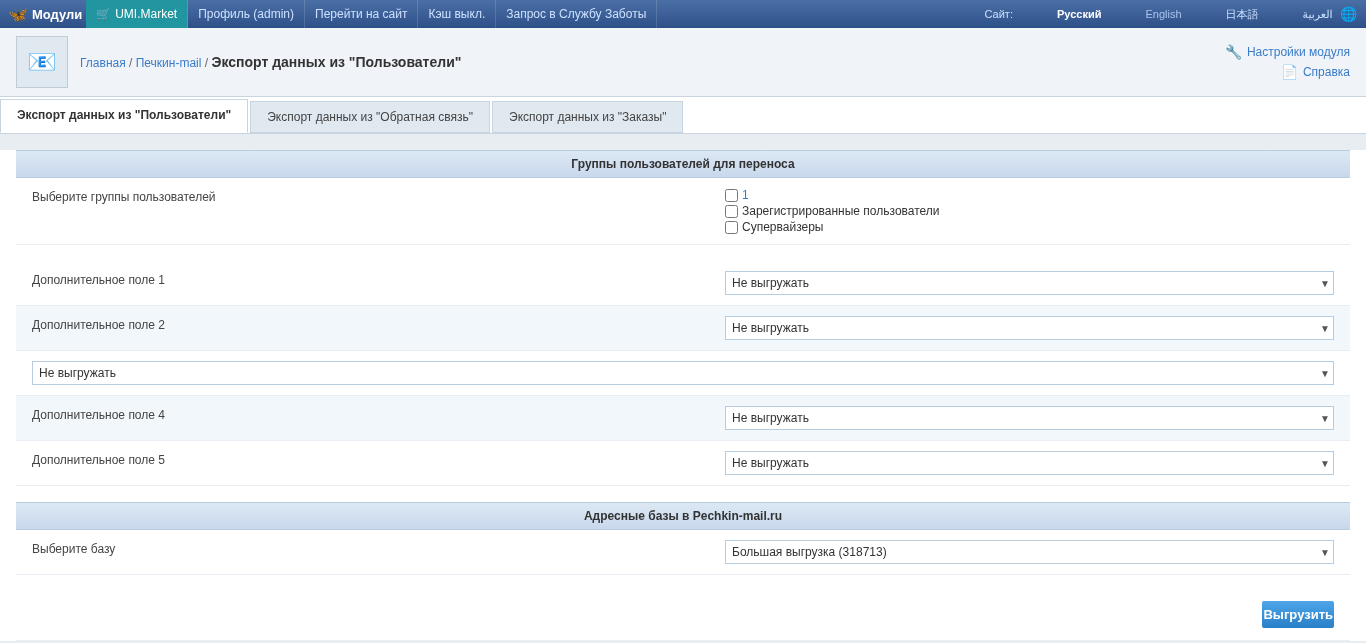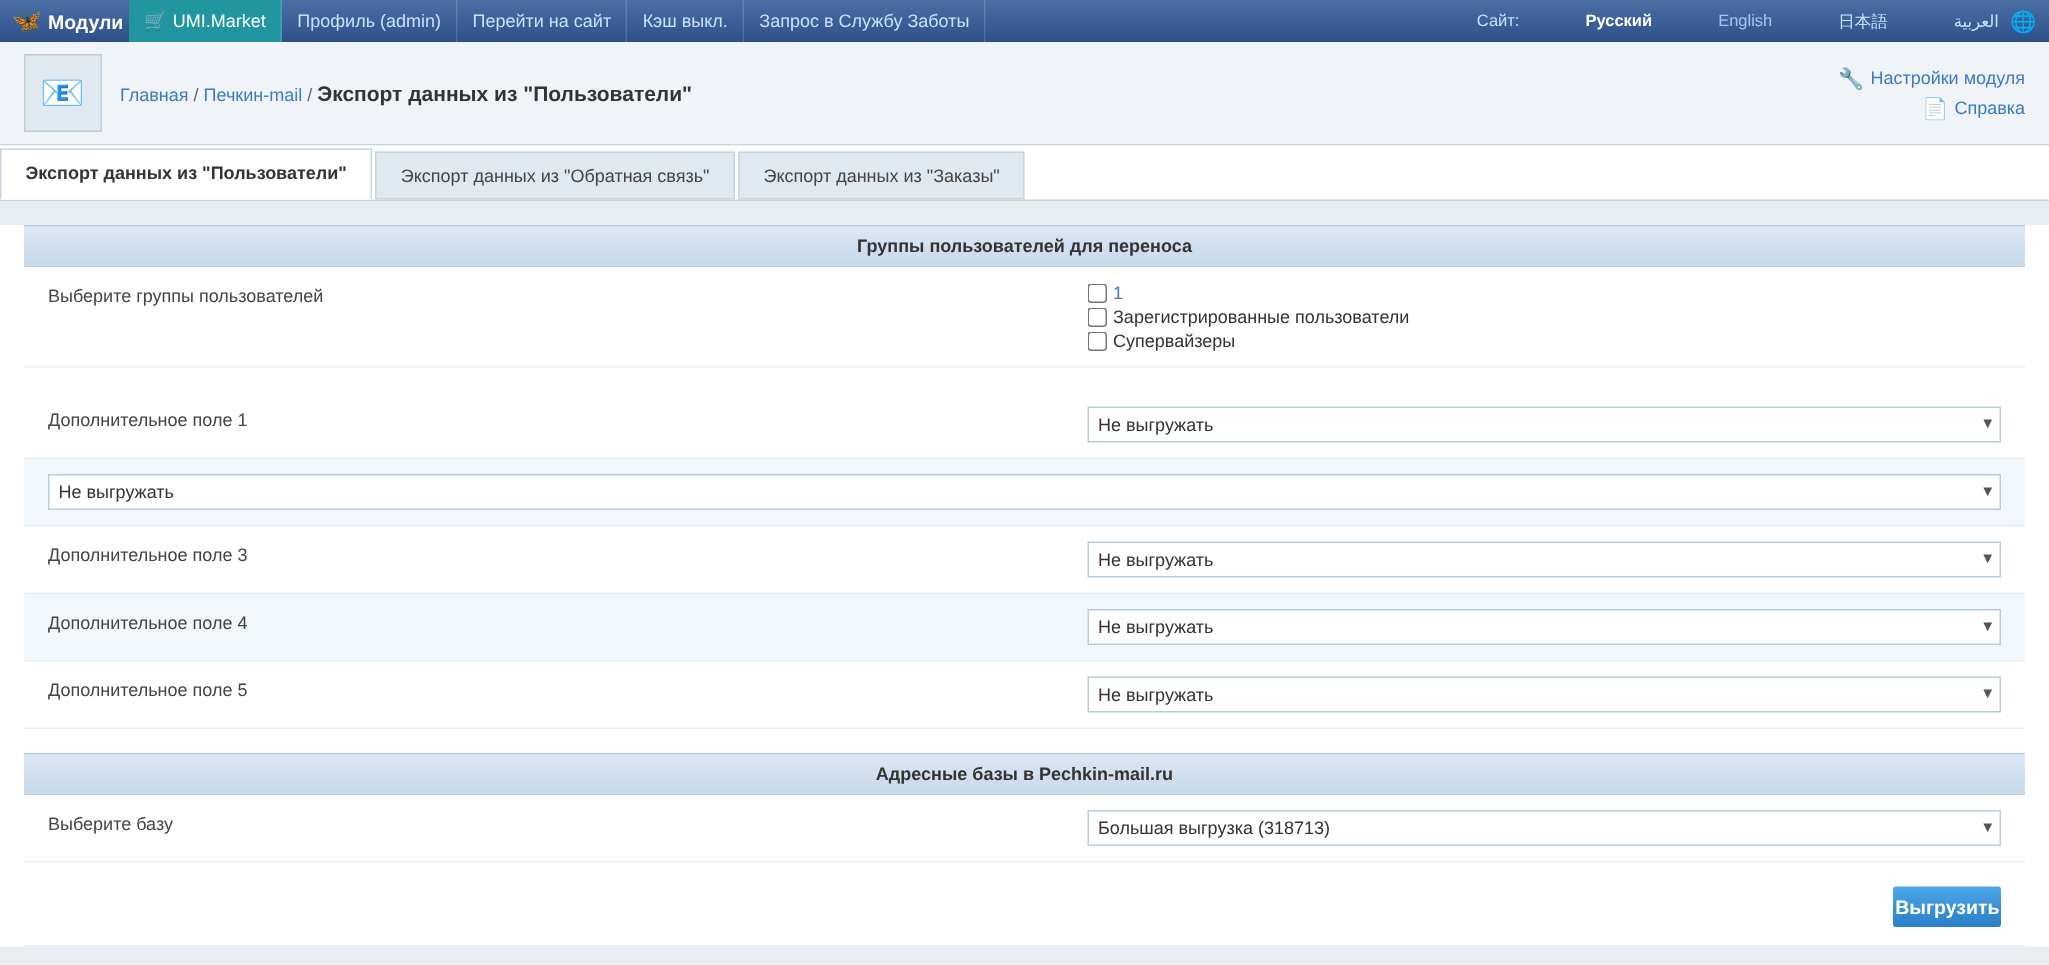--- a/index.html
+++ b/index.html
@@ -349,34 +349,34 @@
                 <option>Email</option>
                 <option>Имя</option>
                 <option>Фамилия</option>
               </select>
               <span class="select-arrow">▼</span>
             </div>
           </div>
         </div>
 
         <div class="form-row alt">
+          <div class="form-label">Дополнительное поле 2</div>
           <div class="form-value">
             <div class="select-wrapper">
               <select>
                 <option>Не выгружать</option>
                 <option>Email</option>
                 <option>Имя</option>
               </select>
               <span class="select-arrow">▼</span>
             </div>
           </div>
         </div>
 
         <div class="form-row">
-          <div class="form-label">Дополнительное поле 3</div>
           <div class="form-value">
             <div class="select-wrapper">
               <select>
                 <option>Не выгружать</option>
                 <option>Email</option>
               </select>
               <span class="select-arrow">▼</span>
             </div>
           </div>
         </div>
@@ -401,21 +401,21 @@
               <select>
                 <option>Не выгружать</option>
                 <option>Email</option>
               </select>
               <span class="select-arrow">▼</span>
             </div>
           </div>
         </div>
       </div>
 
-      <div style="margin: 16px 16px 4px 16px;">
+      <div style="margin: 16px 16px 14px 16px;">
         <div class="section-header">
           <span>Адресные базы в Pechkin-mail.ru</span>
         </div>
 
         <div class="form-row">
           <div class="form-label">Выберите базу</div>
           <div class="form-value">
             <div class="select-wrapper">
               <select>
                 <option>Большая выгрузка (318713)</option>

